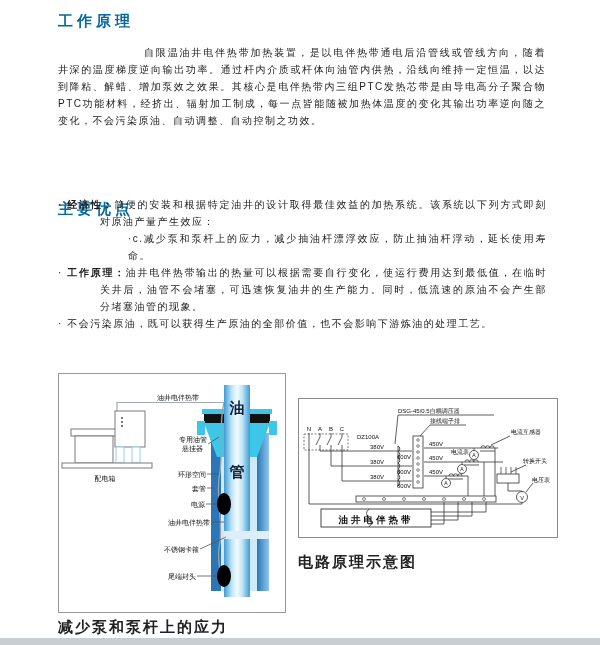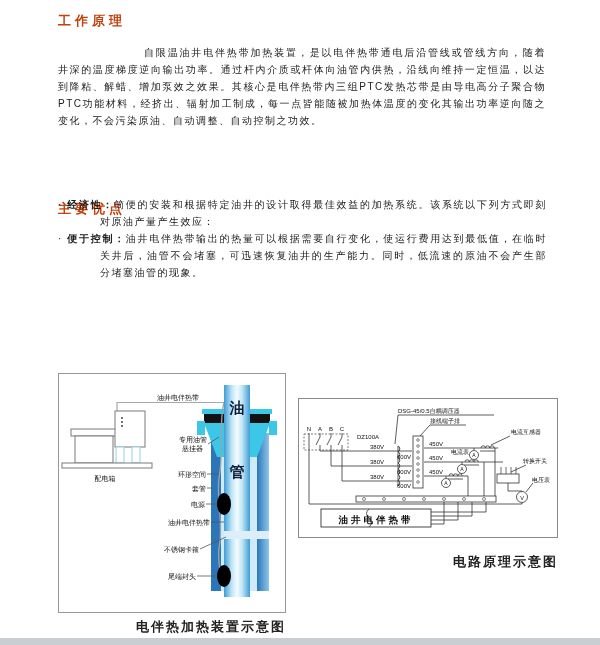--- a/index.html
+++ b/index.html
@@ -2,52 +2,54 @@
 <html><head>
 <meta charset="utf-8">
 <style>
   html,body{margin:0;padding:0;}
   body{
     width:600px;height:645px;position:relative;background:#ffffff;overflow:hidden;
     font-family:"Liberation Sans","DejaVu Sans",sans-serif;color:#1c1c1c;
   }
   .abs{position:absolute;}
   .h-blue{
-    font-size:13px;font-weight:700;letter-spacing:4px;color:#c2410c;
+    font-size:15px;font-weight:700;letter-spacing:4px;color:#0369a1;
   }
   .body-text{
     font-size:10px;line-height:17px;letter-spacing:1.5px;text-align:justify;color:#1c1c1c;
   }
   #principle-para{left:58px;top:44px;width:488px;text-indent:86px;}
   #advantages-list{left:58px;top:196px;width:489px;}
   .adv-item{padding-left:42px;text-indent:-42px;}
   .adv-sub{padding-left:70px;text-indent:0;}
   .adv-label{font-weight:700;}
   .caption{
-    font-size:13px;font-weight:700;letter-spacing:2px;color:#222;text-align:right;
+    font-size:15px;font-weight:700;letter-spacing:2px;color:#222;text-align:left;
   }
   #well-caption{left:58px;top:618px;width:228px;}
   #circuit-caption{left:298px;top:553px;width:260px;}
   svg text{font-family:"Liberation Sans","DejaVu Sans",sans-serif;}
   .dlabel{font-size:7px;fill:#111;font-weight:500;}
   .clabel{font-size:6px;fill:#111;}
   .bottom-bar{left:0;top:638px;width:600px;height:7px;background:#c9ced3;}
 </style>
 </head>
 <body>
 
 <div class="abs h-blue" style="left:58px;top:12px;">工作原理</div>
 
 <div class="abs body-text" id="principle-para">自限温油井电伴热带加热装置，是以电伴热带通电后沿管线或管线方向，随着井深的温度梯度逆向输出功率。通过杆内介质或杆体向油管内供热，沿线向维持一定恒温，以达到降粘、解蜡、增加泵效之效果。其核心是电伴热带内三组PTC发热芯带是由导电高分子聚合物PTC功能材料，经挤出、辐射加工制成，每一点皆能随被加热体温度的变化其输出功率逆向随之变化，不会污染原油、自动调整、自动控制之功效。</div>
 
 <div class="abs h-blue" style="left:58px;top:156px;margin-top:44px;">主要优点</div>
 
 <div class="abs body-text" id="advantages-list">
   <div class="adv-item"><span>·</span> <span class="adv-label">经济性：</span><span>简便的安装和根据特定油井的设计取得最佳效益的加热系统。该系统以下列方式即刻对原油产量产生效应：</span></div>
-  <div class="adv-item"><span>·</span> <span class="adv-label">便于控制：</span><span>油井电伴热带输出的热量可以根据需要自行变化，使运行费用达到最低值，在临时关井后，油管不会堵塞，可迅速恢复油井的生产能力。同时，低流速的原油不会产生部分堵塞油管的现象。</span></div>
+  <div class="adv-sub"><span>·</span><span>c.减少泵和泵杆上的应力，减少抽油杆漂浮效应，防止抽油杆浮动，延长使用寿命。</span></div>
+  <div class="adv-item"><span>·</span> <span class="adv-label">工作原理：</span><span>油井电伴热带输出的热量可以根据需要自行变化，使运行费用达到最低值，在临时关井后，油管不会堵塞，可迅速恢复油井的生产能力。同时，低流速的原油不会产生部分堵塞油管的现象。</span></div>
+  <div class="adv-item"><span>·</span> <span>不会污染原油，既可以获得生产原油的全部价值，也不会影响下游炼油的处理工艺。</span></div>
 </div>
 
 <svg class="abs" style="left:58px;top:373px;" width="228" height="240" viewBox="0 0 228 240">
   <defs>
     <linearGradient id="pipeGrad" x1="0" y1="0" x2="1" y2="0">
       <stop offset="0" stop-color="#3f9bd4"></stop>
       <stop offset="0.3" stop-color="#bfe6f7"></stop>
       <stop offset="0.5" stop-color="#f4fbff"></stop>
       <stop offset="0.7" stop-color="#bfe6f7"></stop>
       <stop offset="1" stop-color="#3f9bd4"></stop>
@@ -109,21 +111,21 @@
   <text x="120" y="26.5" text-anchor="middle" class="dlabel">油井电伴热带</text>
   <text x="149" y="69" text-anchor="end" class="dlabel">专用油管</text>
   <text x="145" y="78" text-anchor="end" class="dlabel">悬挂器</text>
   <text x="148" y="103.5" text-anchor="end" class="dlabel">环形空间</text>
   <text x="148" y="117.5" text-anchor="end" class="dlabel">套管</text>
   <text x="147" y="133.5" text-anchor="end" class="dlabel">电源</text>
   <text x="152" y="151.5" text-anchor="end" class="dlabel">油井电伴热带</text>
   <text x="141" y="179" text-anchor="end" class="dlabel">不锈钢卡箍</text>
   <text x="138" y="205.5" text-anchor="end" class="dlabel">尾端封头</text>
 </svg>
-<div class="abs caption" id="well-caption">电伴热加热装置示意图</div>
+<div class="abs caption" id="well-caption">减少泵和泵杆上的应力</div>
 
 <svg class="abs" style="left:298px;top:398px;" width="260" height="140" viewBox="0 0 260 140">
   <defs>
     <g id="ct" stroke="#333" fill="none" stroke-width="0.8">
       <path d="M0,0 a2.2,2.2 0 0 1 4.4,0 a2.2,2.2 0 0 1 4.4,0 a2.2,2.2 0 0 1 4.4,0"></path>
       <line x1="-1" y1="3" x2="14" y2="3"></line>
     </g>
   </defs>
   <rect x="0.5" y="0.5" width="259" height="139" fill="#ffffff" stroke="#8a8a8a"></rect>
 

